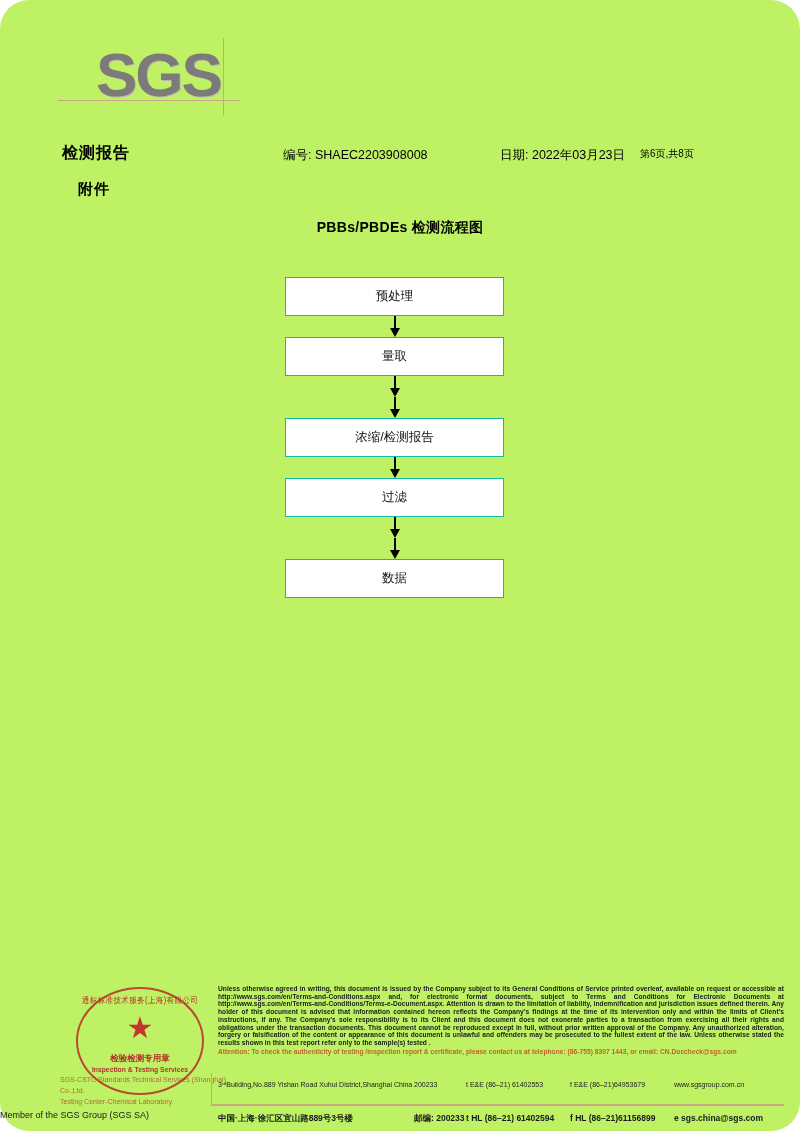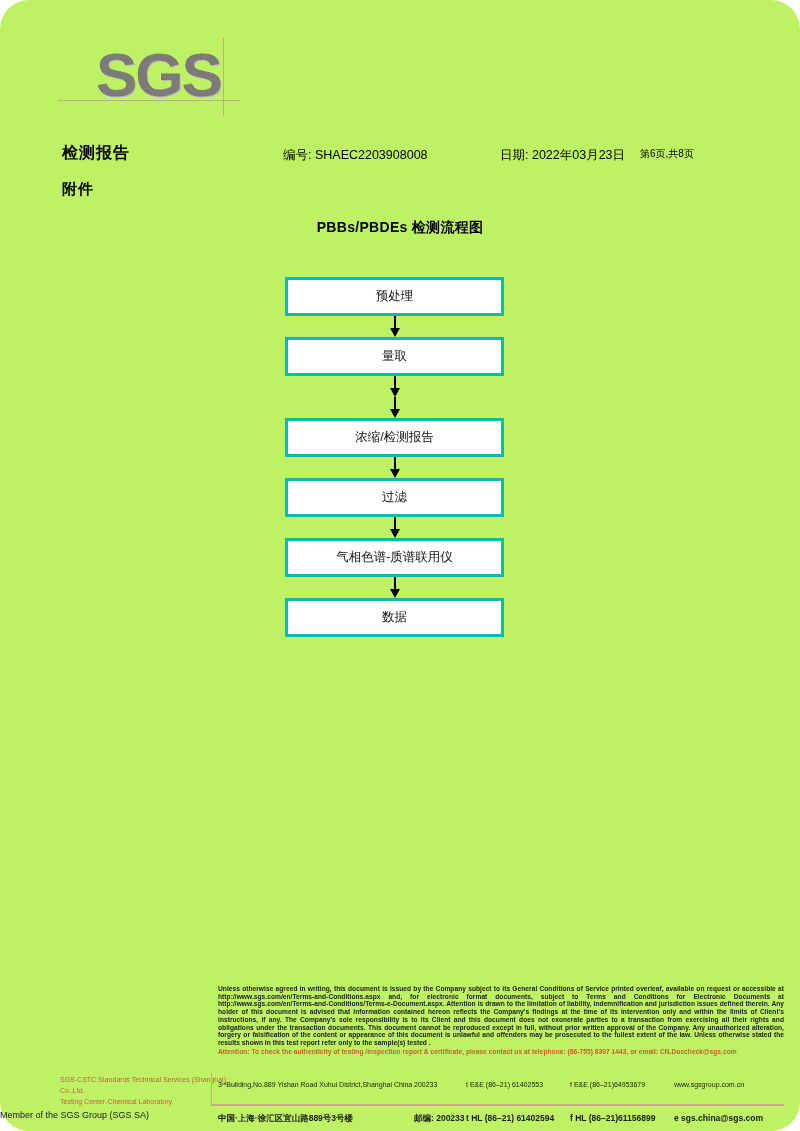--- a/index.html
+++ b/index.html
@@ -65,21 +65,21 @@
   .report-title {
     position: absolute;
     left: 62px;
     top: 143px;
     font-size: 16px;
     font-weight: bold;
     letter-spacing: 1px;
   }
   .attachment-label {
     position: absolute;
-    left: 62px;
+    left: 78px;
     top: 180px;
     font-size: 15px;
     font-weight: bold;
     letter-spacing: 1px;
   }
   .meta-no {
     position: absolute;
     left: 283px;
     top: 147px;
     font-size: 12.5px;
@@ -114,21 +114,21 @@
     top: 277px;
     width: 219px;
   }
   .flow-step {
     position: relative;
   }
   .flow-box {
     box-sizing: border-box;
     width: 219px;
     height: 39px;
-    border: 3px solid #14b8a6;
+    border: 1px solid #14b8a6;
     background: #fff;
     display: flex;
     align-items: center;
     justify-content: center;
     font-size: 12.5px;
     color: #111;
   }
   .flow-arrow {
     width: 219px;
     height: 21px;
@@ -338,34 +338,38 @@
     </div>
 
     <div class="flow-step">
       <div class="flow-box">过滤</div>
     </div>
     <div class="flow-arrow">
       <div class="shaft"></div>
         <div class="head"></div>
     </div>
 
-    <div class="flow-step">
-      <div class="flow-box">气相色谱-质谱联用仪</div>
-    </div>
     <div class="flow-arrow">
       <div class="shaft"></div>
         <div class="head"></div>
     </div>
 
     <div class="flow-step">
       <div class="flow-box">数据</div>
     </div>
 
   </div>
 
+  <div class="seal">
+    <div class="seal-ellipse"></div>
+    <div class="seal-top-text">通标标准技术服务(上海)有限公司</div>
+    <div class="seal-star">★</div>
+    <div class="seal-mid-text">检验检测专用章</div>
+    <div class="seal-en-text">Inspection &amp; Testing Services</div>
+  </div>
   <div class="seal-sub">
     <div>SGS-CSTC Standards Technical Services (Shanghai) Co.,Ltd.</div>
     <div>Testing Center-Chemical Laboratory.</div>
   </div>
 
   <div class="legal">
     <p>Unless otherwise agreed in writing, this document is issued by the Company subject to its General Conditions of Service printed overleaf, available on request or accessible at http://www.sgs.com/en/Terms-and-Conditions.aspx and, for electronic format documents, subject to Terms and Conditions for Electronic Documents at http://www.sgs.com/en/Terms-and-Conditions/Terms-e-Document.aspx. Attention is drawn to the limitation of liability, indemnification and jurisdiction issues defined therein. Any holder of this document is advised that information contained hereon reflects the Company's findings at the time of its intervention only and within the limits of Client's instructions, if any. The Company's sole responsibility is to its Client and this document does not exonerate parties to a transaction from exercising all their rights and obligations under the transaction documents. This document cannot be reproduced except in full, without prior written approval of the Company. Any unauthorized alteration, forgery or falsification of the content or appearance of this document is unlawful and offenders may be prosecuted to the fullest extent of the law. Unless otherwise stated the results shown in this test report refer only to the sample(s) tested .</p>
     <p class="attention">Attention: To check the authenticity of testing /inspection report &amp; certificate, please contact us at telephone: (86-755) 8307 1443, or email: CN.Doccheck@sgs.com</p>
   </div>
 

